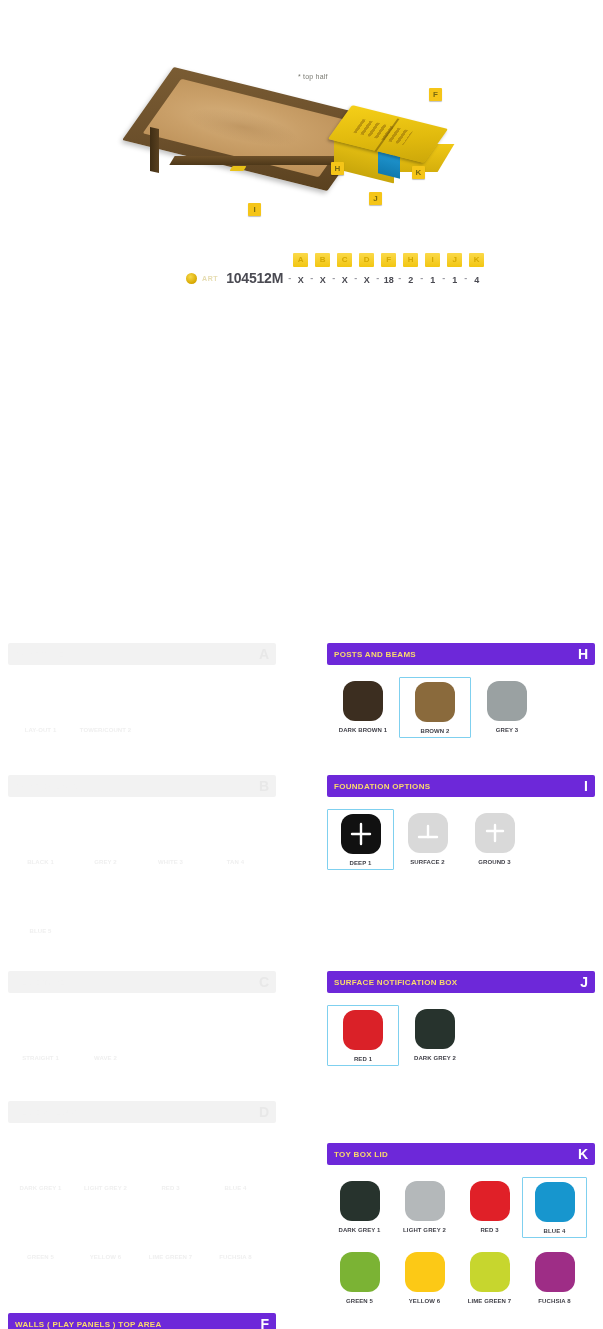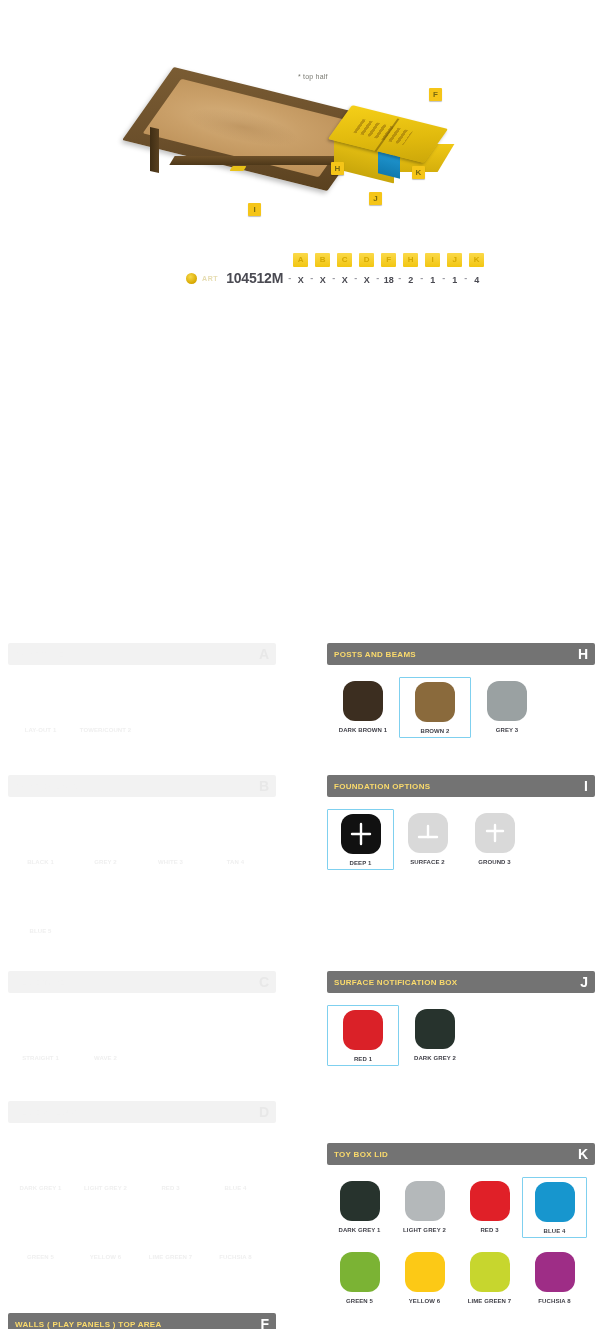--- a/index.html
+++ b/index.html
@@ -230,21 +230,21 @@
     position: absolute;
   }
   .panel-head {
     height: 22px;
     border-radius: 2px;
     display: flex;
     align-items: center;
     justify-content: space-between;
     padding: 0 7px;
   }
-  .panel-head.active { background: #737373; }
+  .panel-head.active { background: #6d28d9; }
   .panel-head.dim    { background: #f2f2f2; }
   .panel-title {
     font-size: 8px;
     font-weight: bold;
     letter-spacing: .3px;
     text-transform: uppercase;
   }
   .panel-head.active .panel-title { color: #fada6c; }
   .panel-head.dim    .panel-title { color: #f2f2f2; }
   .panel-letter {

